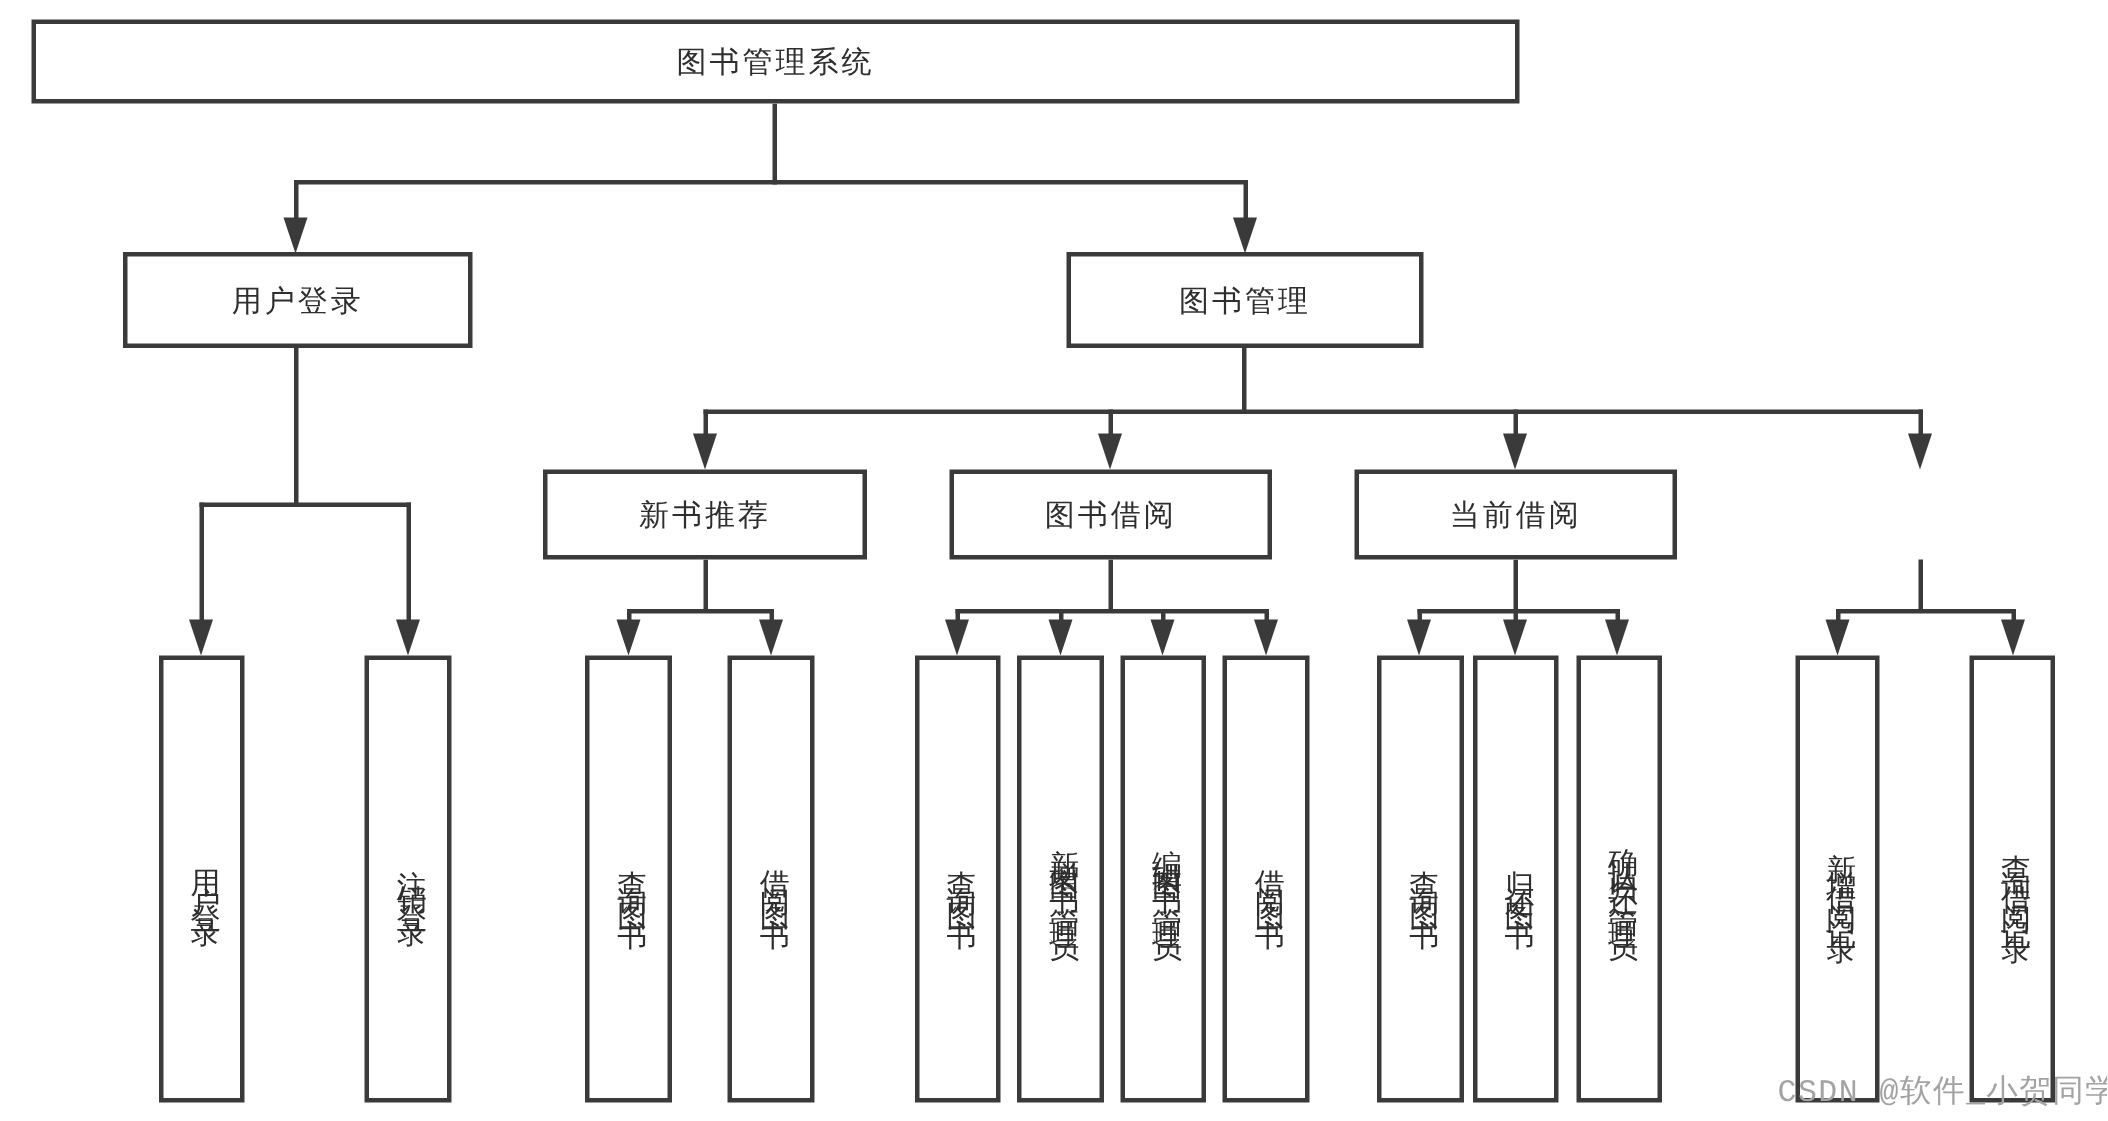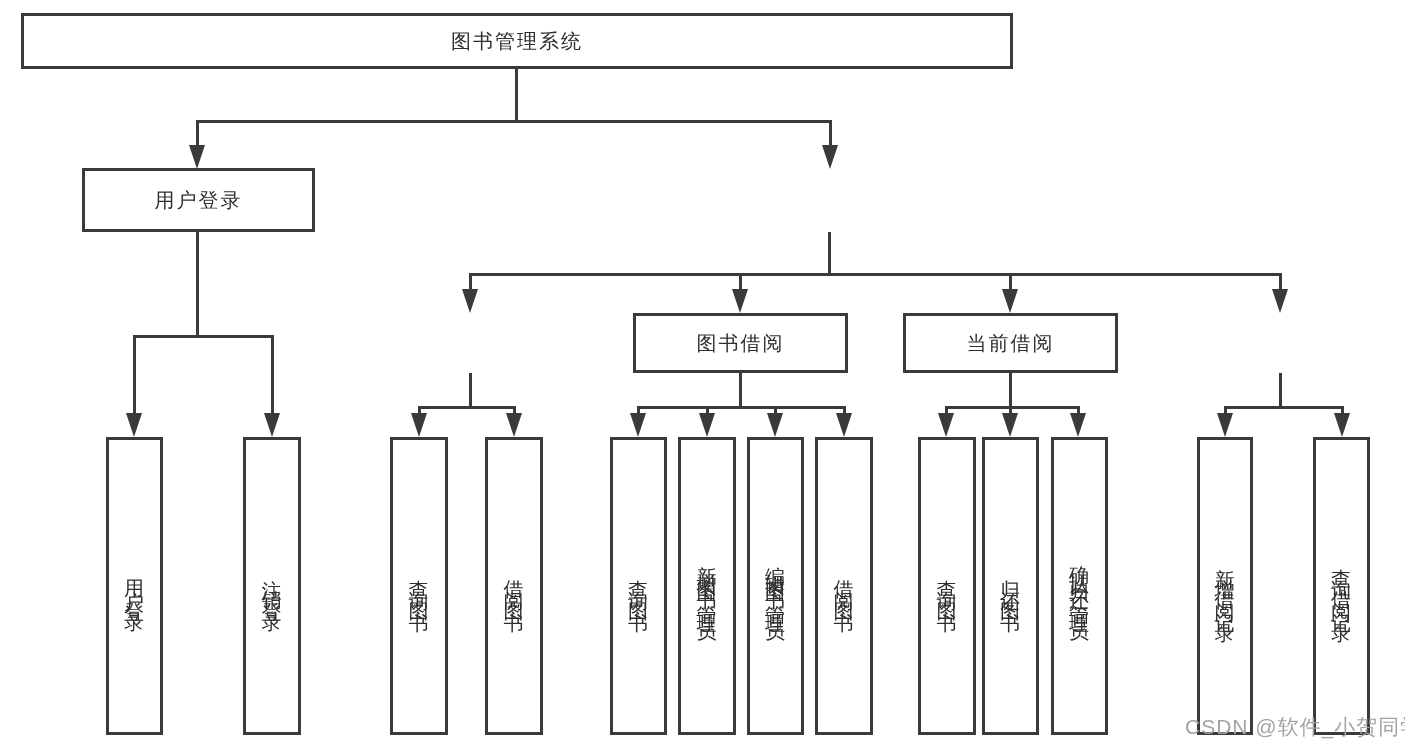--- a/index.html
+++ b/index.html
@@ -5,21 +5,21 @@
   :root{
     --line:#3a3a3a;
     --ink:#2e2e2e;
     --wm:#a3a3a3;
   }
   html,body{margin:0;padding:0;background:#ffffff;}
   .canvas{
     position:relative;
     width:1405px;height:747px;
     background:#ffffff;
-    font-family:Liberation Sans, sans-serif;
+    font-family:Liberation Mono, monospace;
     color:var(--ink);
     overflow:hidden;
   }
   
   .box{
     position:absolute;
     box-sizing:border-box;
     background:#ffffff;
     border:3px solid var(--line);
     display:flex;align-items:center;justify-content:center;
@@ -67,39 +67,41 @@
   <div class="box" style="left:21px;top:13px;width:992px;height:56px">图书管理系统</div>
 
   <div class="vl" style="left:515px;top:69px;height:54px"></div>
   <div class="hl" style="left:196px;top:120px;width:636px"></div>
   <div class="vl" style="left:196px;top:120px;height:30px"></div>
   <div class="vl" style="left:829px;top:120px;height:30px"></div>
   <div class="ar" style="left:189px;top:145px"></div>
   <div class="ar" style="left:822px;top:145px"></div>
 
   <div class="box" style="left:82px;top:168px;width:233px;height:64px">用户登录</div>
+  <div class="box" style="left:711px;top:168px;width:238px;height:64px">图书管理</div>
 
   <div class="vl" style="left:196px;top:232px;height:105px"></div>
   <div class="hl" style="left:133px;top:335px;width:141px"></div>
   <div class="vl" style="left:133px;top:335px;height:80px"></div>
   <div class="vl" style="left:271px;top:335px;height:80px"></div>
   <div class="ar" style="left:126px;top:413px"></div>
   <div class="ar" style="left:264px;top:413px"></div>
 
   <div class="vl" style="left:828px;top:232px;height:44px"></div>
   <div class="hl" style="left:469px;top:273px;width:813px"></div>
   <div class="vl" style="left:469px;top:273px;height:18px"></div>
   <div class="vl" style="left:739px;top:273px;height:18px"></div>
   <div class="vl" style="left:1009px;top:273px;height:18px"></div>
   <div class="vl" style="left:1279px;top:273px;height:18px"></div>
   <div class="ar" style="left:462px;top:289px"></div>
   <div class="ar" style="left:732px;top:289px"></div>
   <div class="ar" style="left:1002px;top:289px"></div>
   <div class="ar" style="left:1272px;top:289px"></div>
 
+  <div class="box" style="left:362px;top:313px;width:216px;height:60px">新书推荐</div>
   <div class="box" style="left:903px;top:313px;width:215px;height:60px">当前借阅</div>
   <div class="box" style="left:633px;top:313px;width:215px;height:60px">图书借阅</div>
 
   <div class="vl" style="left:469px;top:373px;height:35px"></div>
   <div class="hl" style="left:418px;top:406px;width:98px"></div>
   <div class="vl" style="left:418px;top:406px;height:10px"></div>
   <div class="vl" style="left:513px;top:406px;height:10px"></div>
   <div class="ar" style="left:411px;top:413px"></div>
   <div class="ar" style="left:506px;top:413px"></div>
 

